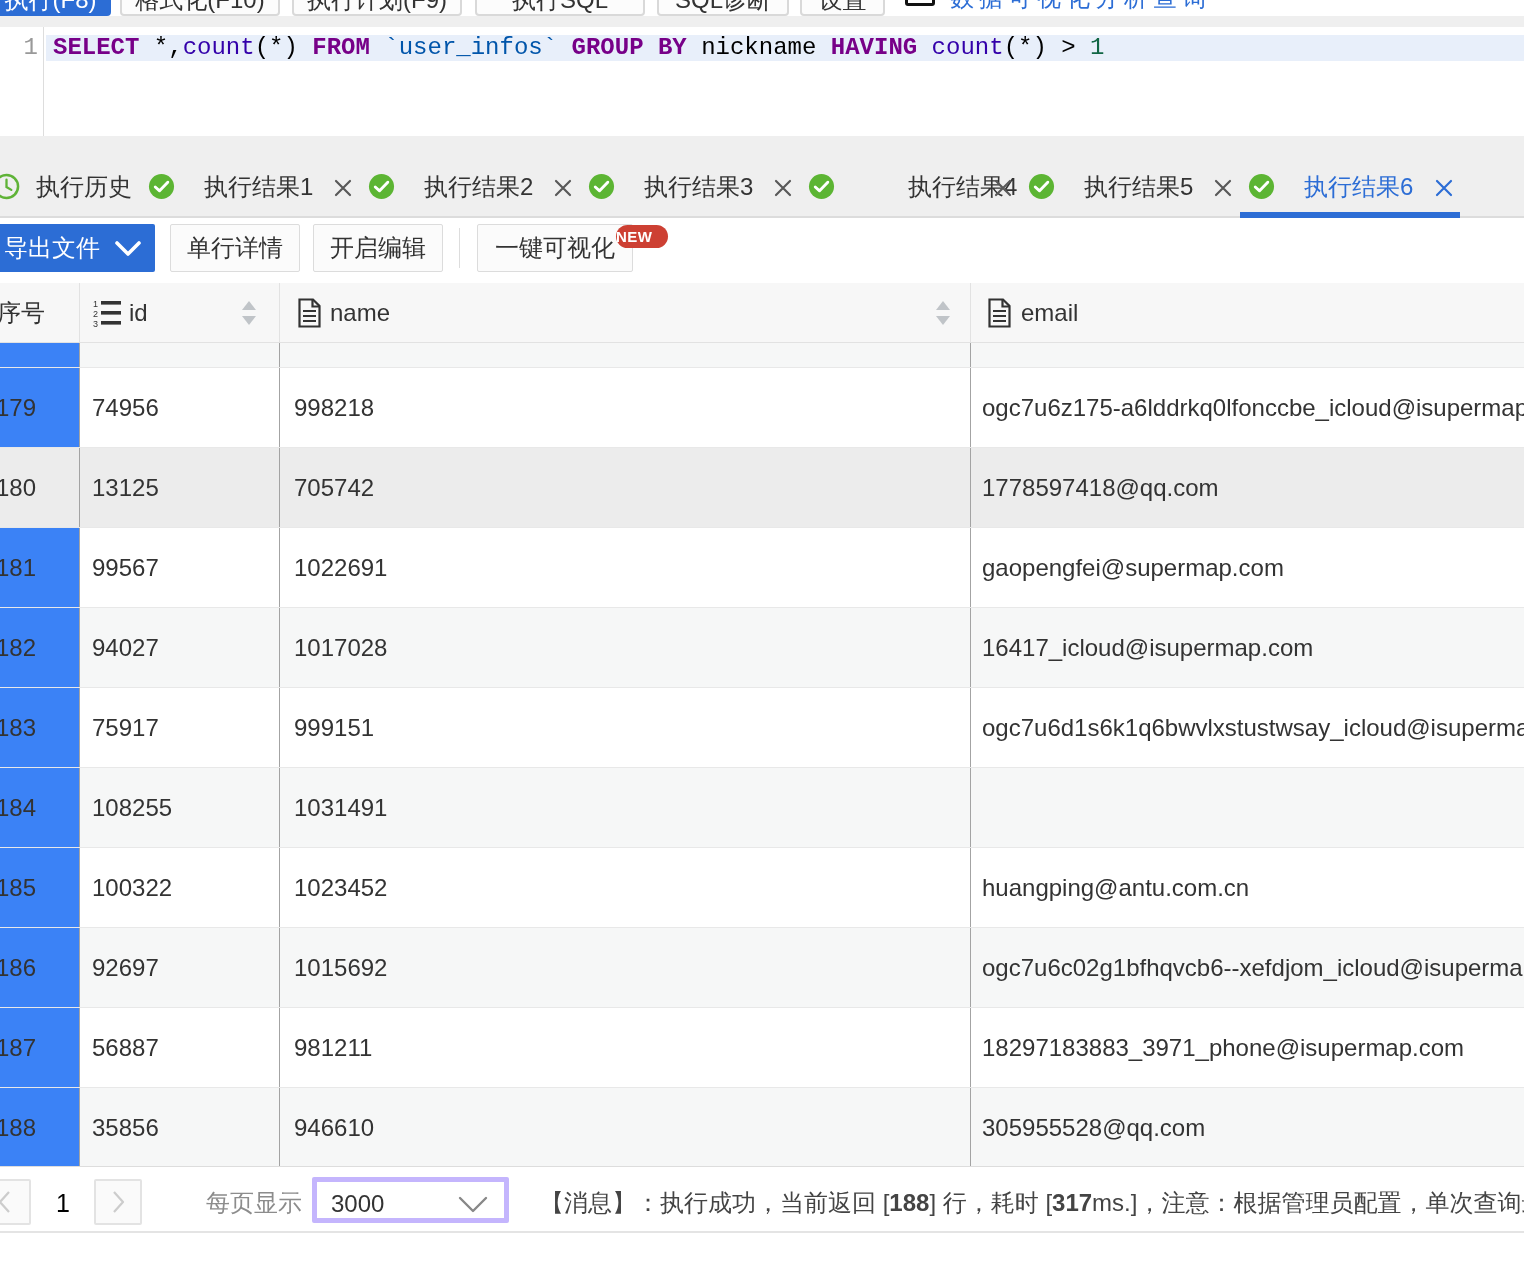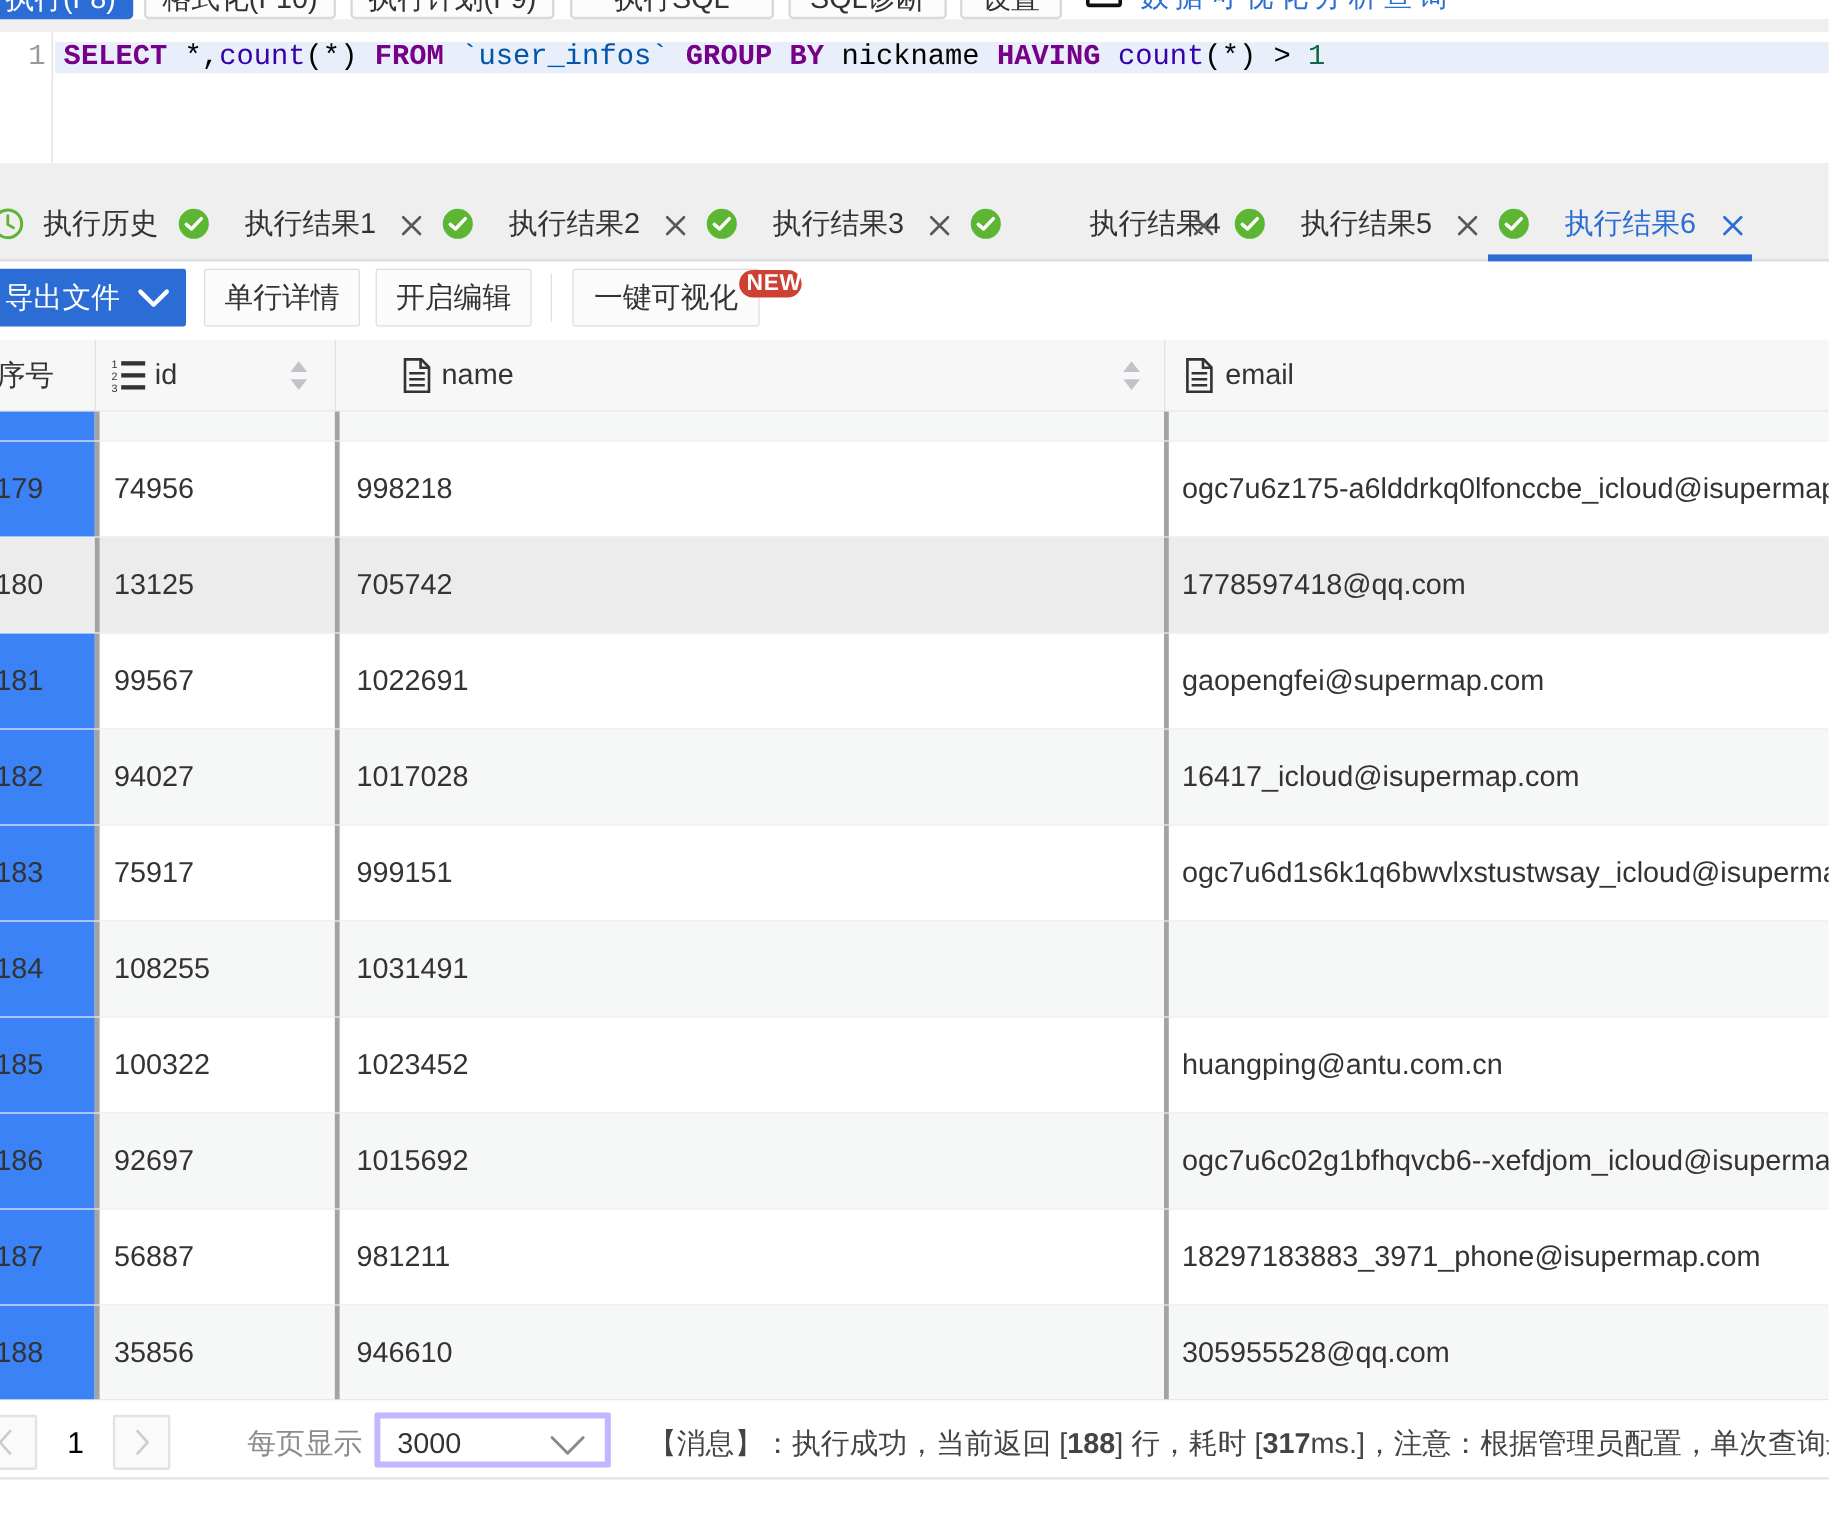--- a/index.html
+++ b/index.html
@@ -44,33 +44,33 @@
 .ck { position:absolute; top:37px; width:27px; height:27px; }
 
 
 #actions { position:absolute; top:218px; left:0; width:1524px; height:65px; background:#fff; }
 .abtn { position:absolute; top:6px; height:48px; border:1px solid #dcdcdc; background:#fbfbfb;
   border-radius:2px; font-size:24px; color:#333; display:flex; align-items:center; justify-content:center; }
 #exportbtn { position:absolute; top:6px; left:-11px; width:166px; height:48px; background:#2c6dd5;
   border-radius:2px; color:#fff; font-size:24px; display:flex; align-items:center; }
 #divider { position:absolute; top:10px; left:459px; width:1px; height:40px; background:#ddd; }
 #newbadge { position:absolute; top:7px; left:616px; width:52px; height:23px; background:#cd4033;
-  border-radius:12px; color:#fff; font-size:19px; font-weight:bold; text-align:right; line-height:23px; letter-spacing:0.5px; }
+  border-radius:12px; color:#fff; font-size:15px; font-weight:bold; text-align:left; line-height:23px; letter-spacing:0.5px; }
 
 
 #tbl { position:absolute; top:283px; left:0; width:1524px; height:884px; overflow:hidden;
   border-bottom:1px solid #ddd; }
 #thead { position:absolute; top:0; left:0; width:1600px; height:60px; background:#f7f7f7;
   border-bottom:1px solid #e2e2e2; }
 .hc { position:absolute; top:0; height:59px; border-left:1px solid #e2e2e2;
   display:flex; align-items:center; font-size:24px; color:#333; }
 #rows { position:absolute; top:60px; left:0; width:1600px; }
 .row { position:relative; width:1600px; height:80px; border-bottom:1px solid #e8e8e8; }
 .row.strip { height:25px; }
-.cell { position:absolute; top:0; height:100%; border-left:4px solid #a3a3a3;
+.cell { position:absolute; top:0; height:100%; border-left:1px solid #a3a3a3;
   display:flex; align-items:center; font-size:24px; color:#333; white-space:nowrap; overflow:hidden; }
 .c0 { left:0; width:79px; border-left:none; background:#3b82f6; padding-left:0; text-indent:-4px; }
 .c1 { left:79px; width:200px; padding-left:12px; }
 .c2 { left:279px; width:691px; padding-left:14px; }
 .c3 { left:970px; width:630px; padding-left:11px; }
 .row.even .c1, .row.even .c2, .row.even .c3 { background:#f6f7f7; }
 .row.hov .c0 { background:#ececec; }
 .row.hov .c1, .row.hov .c2, .row.hov .c3 { background:#ececec; }
 
 
@@ -207,21 +207,21 @@
           <rect x="9" y="3" width="20" height="3.6" fill="#333"></rect>
           <rect x="9" y="13" width="20" height="3.6" fill="#333"></rect>
           <rect x="9" y="23" width="20" height="3.6" fill="#333"></rect>
         </svg>
         <span style="margin-left:7px;">id</span>
         <svg style="position:absolute; left:154px; top:15px;" width="30" height="30" viewBox="0 0 30 30">
           <path d="M15 3 L22 12 L8 12 Z" fill="#c0c4c8"></path>
           <path d="M15 27 L22 18 L8 18 Z" fill="#c0c4c8"></path>
         </svg>
       </div>
-      <div class="hc" style="left:279px; width:691px;padding-left:38px;">
+      <div class="hc" style="left:279px; width:691px;">
         <svg style="margin-left:17px;" width="25" height="30" viewBox="0 0 25 30">
           <path d="M2.5 1.5 H16 L22.5 8 V28.5 H2.5 Z" fill="none" stroke="#333" stroke-width="2.2"></path>
           <path d="M15.5 1.5 V8.5 H22.5" fill="none" stroke="#333" stroke-width="2.2"></path>
           <line x1="6" y1="13" x2="19" y2="13" stroke="#333" stroke-width="2"></line>
           <line x1="6" y1="18" x2="19" y2="18" stroke="#333" stroke-width="2"></line>
           <line x1="6" y1="23" x2="19" y2="23" stroke="#333" stroke-width="2"></line>
         </svg>
         <span style="margin-left:8px;">name</span>
         <svg style="position:absolute; left:648px; top:15px;" width="30" height="30" viewBox="0 0 30 30">
           <path d="M15 3 L22 12 L8 12 Z" fill="#c0c4c8"></path>

